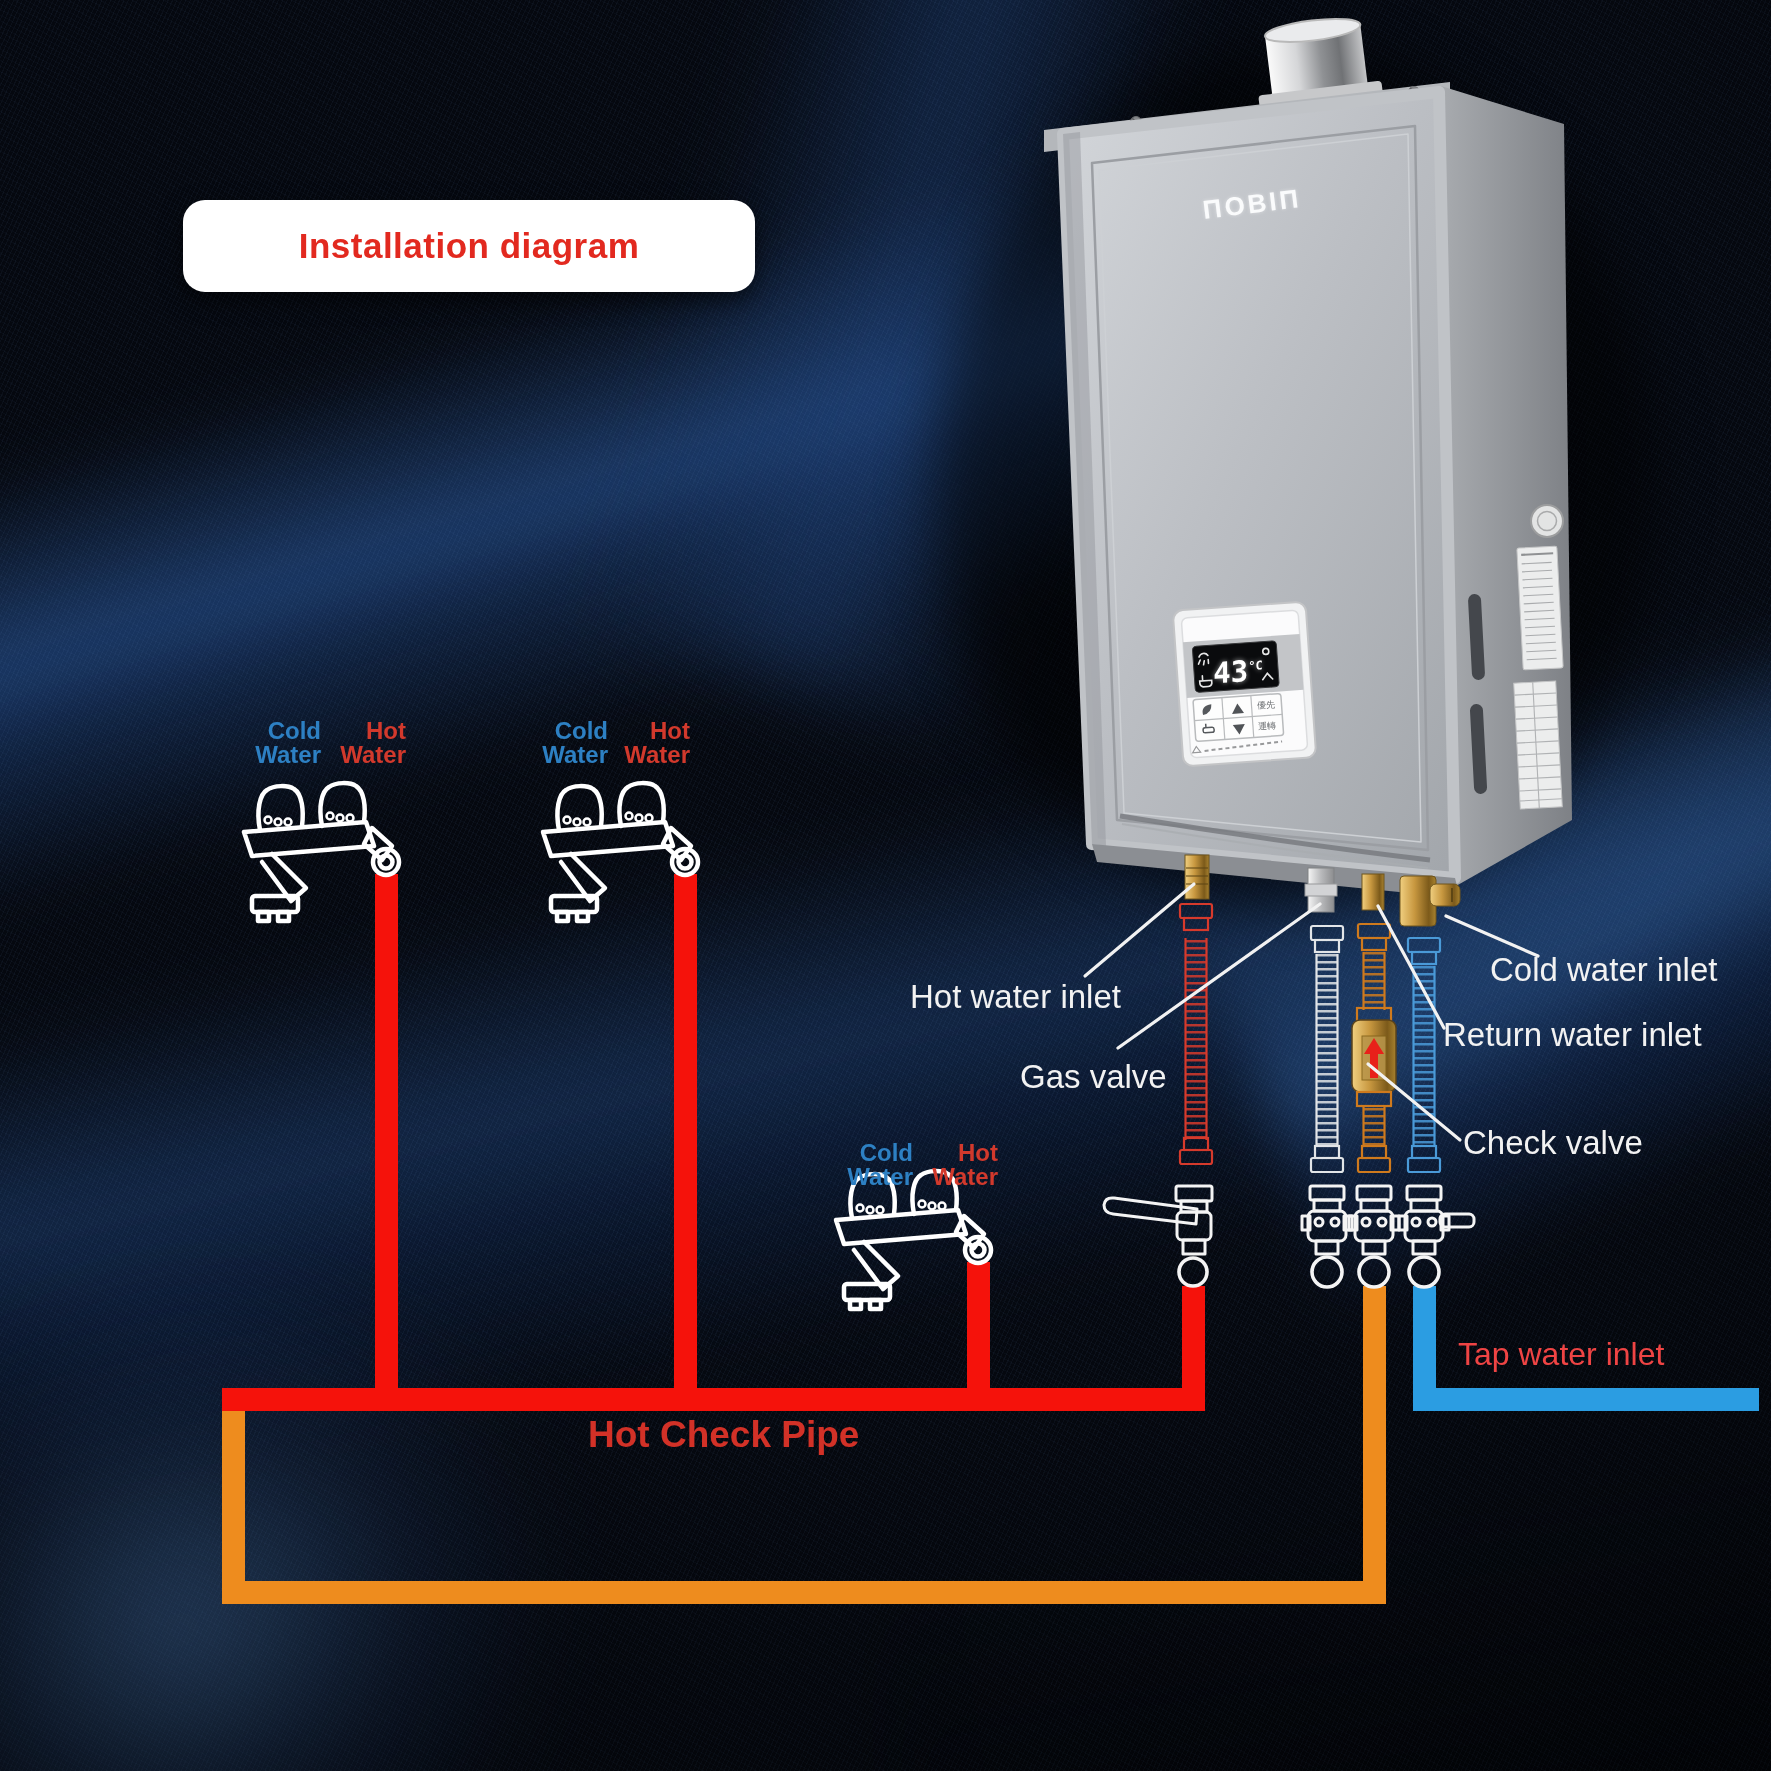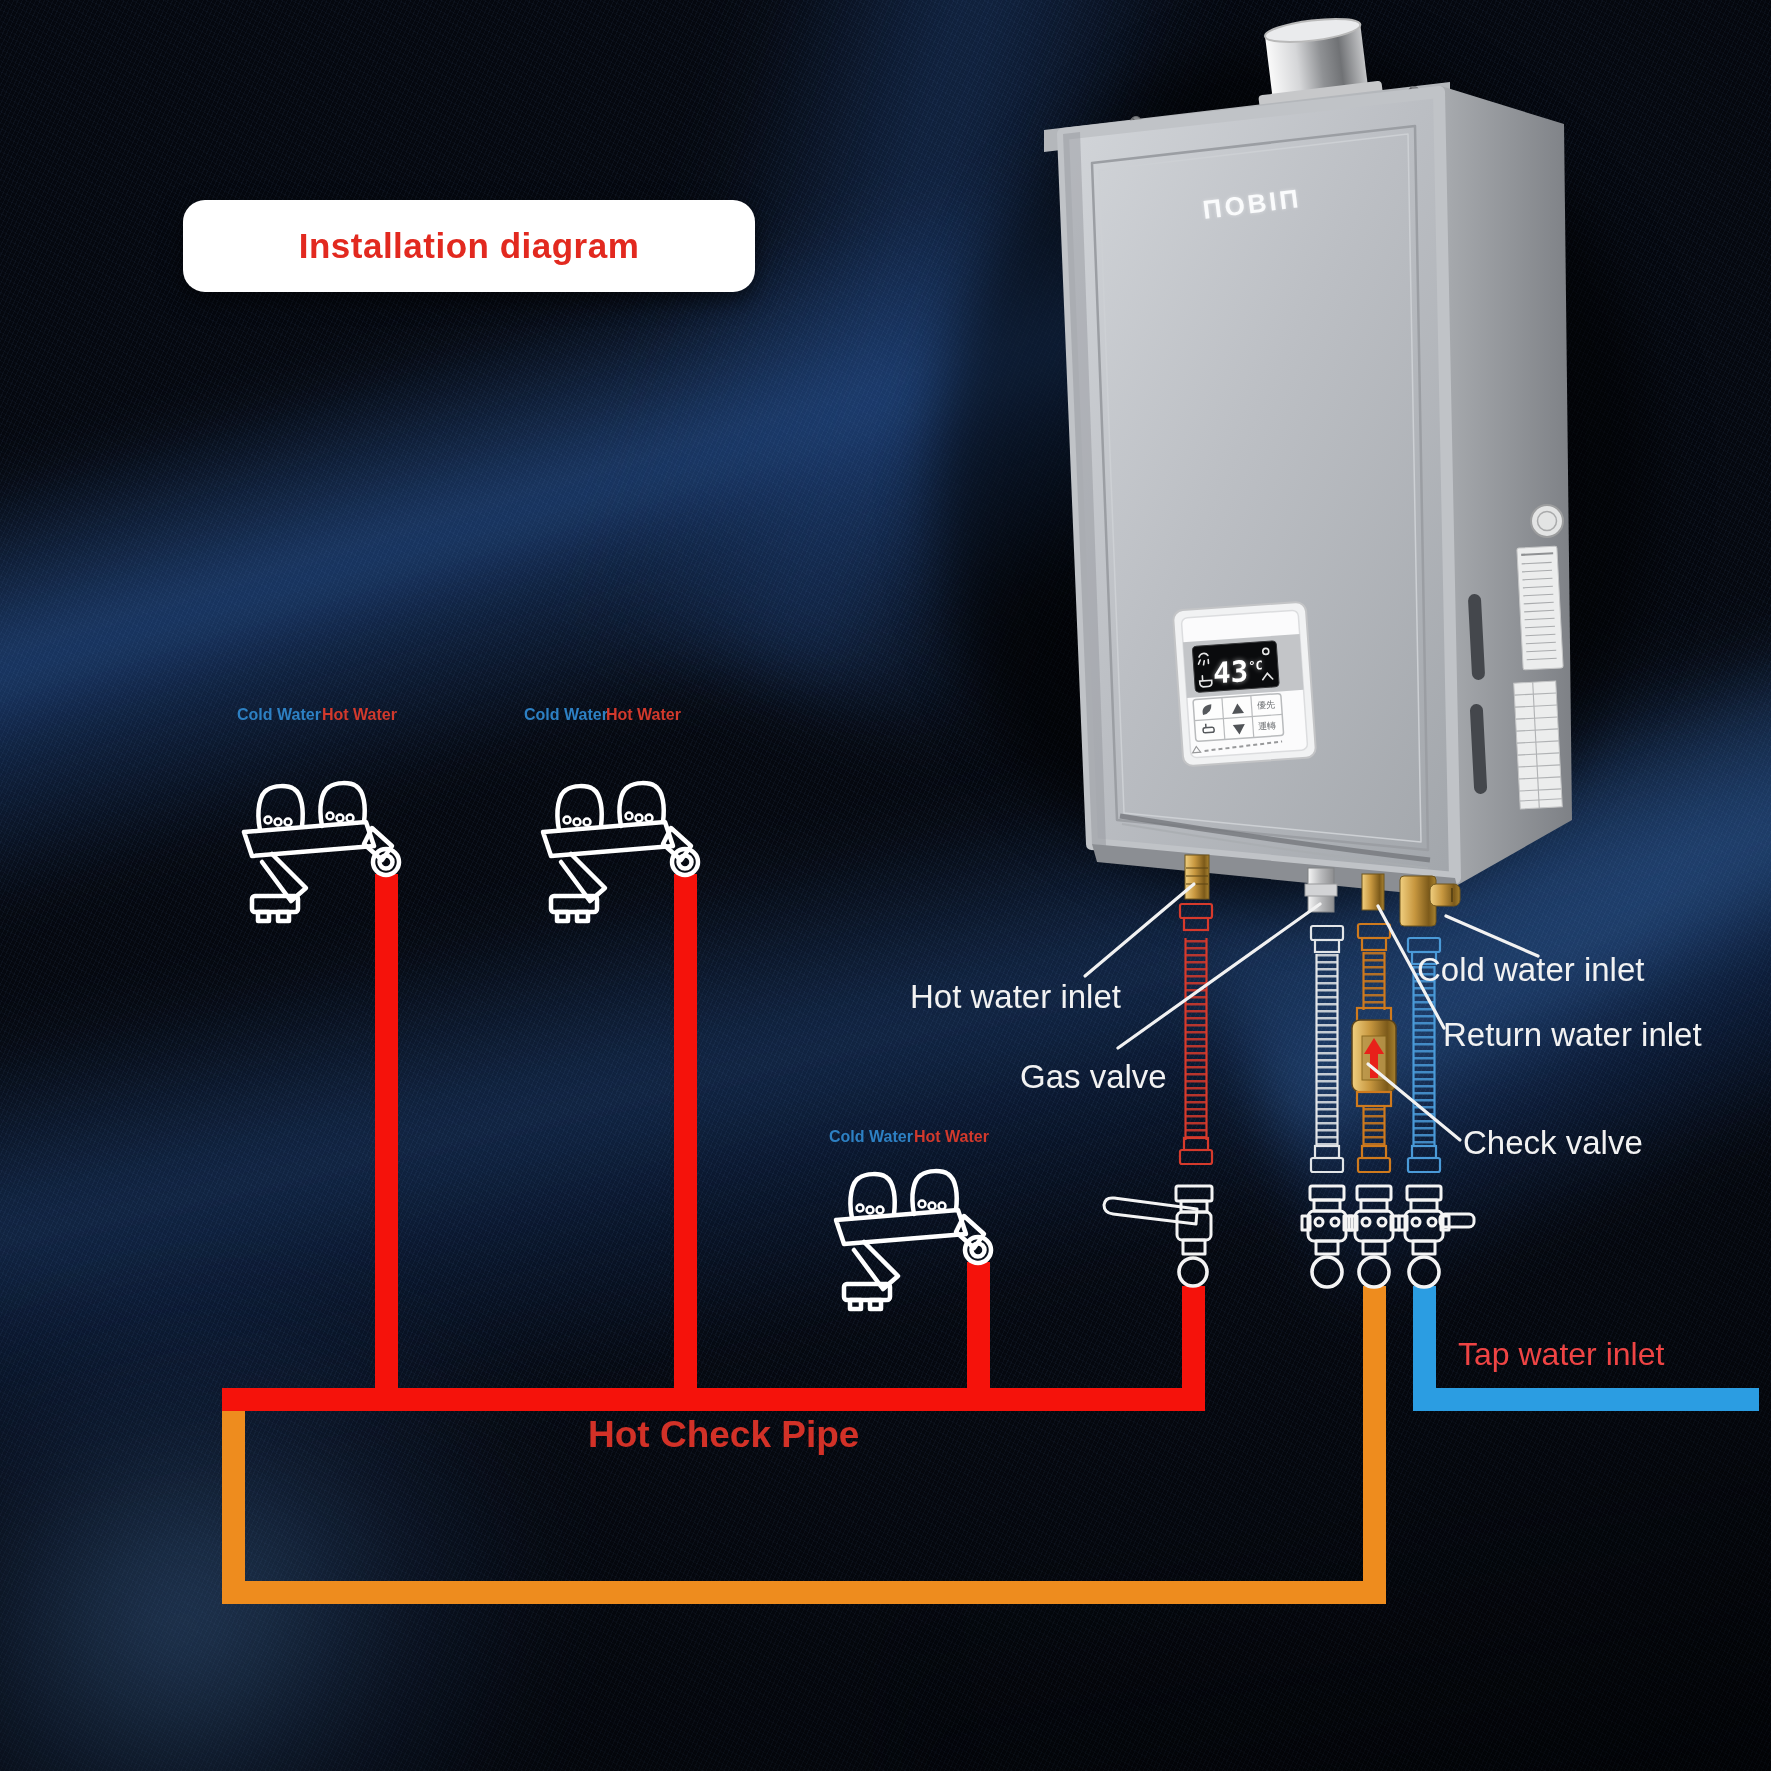--- a/index.html
+++ b/index.html
@@ -35,21 +35,21 @@
   .title-box{left:183px;top:200px;width:572px;height:92px;background:#fff;border-radius:22px;
       display:flex;align-items:center;justify-content:center;box-shadow:0 8px 22px rgba(0,0,0,.55);}
   .title-box span{color:#e2291f;font-size:35px;font-weight:700;letter-spacing:.5px;}
   .logo{left:1194px;top:189px;width:116px;text-align:center;color:#fafbfc;font-weight:700;
       font-size:26px;letter-spacing:3px;transform:rotate(-7deg);text-shadow:0 0 4px rgba(255,255,255,.45);}
   .lcd-temp{left:1199px;top:647px;width:78px;height:40px;line-height:40px;text-align:center;
       color:#fff;font-family:"DejaVu Sans Mono",monospace;font-weight:700;font-size:29px;
       transform:rotate(-4deg) skewX(-4deg);text-shadow:0 0 5px rgba(255,255,255,.6);}
   .lcd-temp sup{font-size:12px;}
   .btn-label{width:30px;text-align:center;color:#6b6e71;font-size:9px;transform:rotate(-4deg);}
-  .faucet-label{width:84px;text-align:left;font-size:16px;font-weight:700;line-height:24px;}
+  .faucet-label{width:84px;text-align:right;font-size:24px;font-weight:700;line-height:24px;margin-top:16px;}
   .lbl-cold{color:#2d80c3;}
   .lbl-hot{color:#d2392c;}
   .conn-label{color:#f2f2f2;font-size:33px;white-space:nowrap;}
   .tap-label{color:#ef4444;font-size:32px;font-weight:400;white-space:nowrap;}
   .pipe-label-hot{color:#d23127;font-size:37px;font-weight:700;white-space:nowrap;}
   .pipe-label-return{color:#f09a22;font-size:37px;font-weight:700;white-space:nowrap;}
   svg.art{position:absolute;left:0;top:0;}
 </style>
 </head>
 <body>
@@ -371,20 +371,20 @@
 
   <div class="abs faucet-label lbl-cold" style="left:237px;top:703px;">Cold Water</div>
   <div class="abs faucet-label lbl-hot" style="left:322px;top:703px;">Hot Water</div>
   <div class="abs faucet-label lbl-cold" style="left:524px;top:703px;">Cold Water</div>
   <div class="abs faucet-label lbl-hot" style="left:606px;top:703px;">Hot Water</div>
   <div class="abs faucet-label lbl-cold" style="left:829px;top:1125px;">Cold Water</div>
   <div class="abs faucet-label lbl-hot" style="left:914px;top:1125px;">Hot Water</div>
 
   <div class="abs conn-label" style="left:910px;top:978px;">Hot water inlet</div>
   <div class="abs conn-label" style="left:1020px;top:1058px;">Gas valve</div>
-  <div class="abs conn-label" style="left:1417px;top:951px;">Cold water inlet</div>
+  <div class="abs conn-label" style="left:1490px;top:951px;">Cold water inlet</div>
   <div class="abs conn-label" style="left:1443px;top:1016px;">Return water inlet</div>
   <div class="abs conn-label" style="left:1463px;top:1124px;">Check valve</div>
   <div class="abs tap-label" style="left:1458px;top:1336px;">Tap water inlet</div>
 
   <div class="abs pipe-label-hot" style="left:588px;top:1414px;">Hot Check Pipe</div>
 
 </div>
 
 </body></html>

